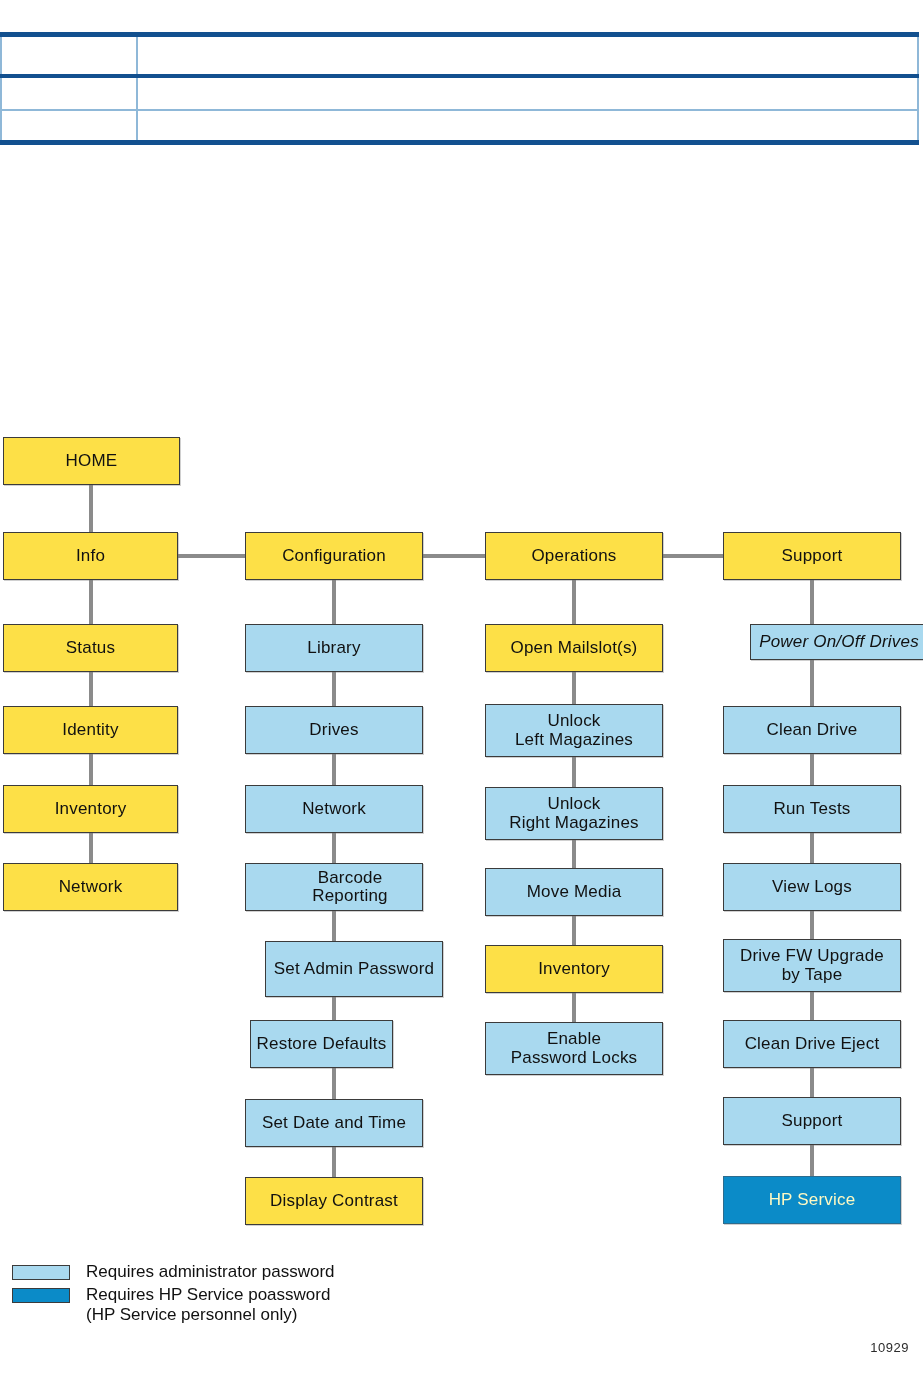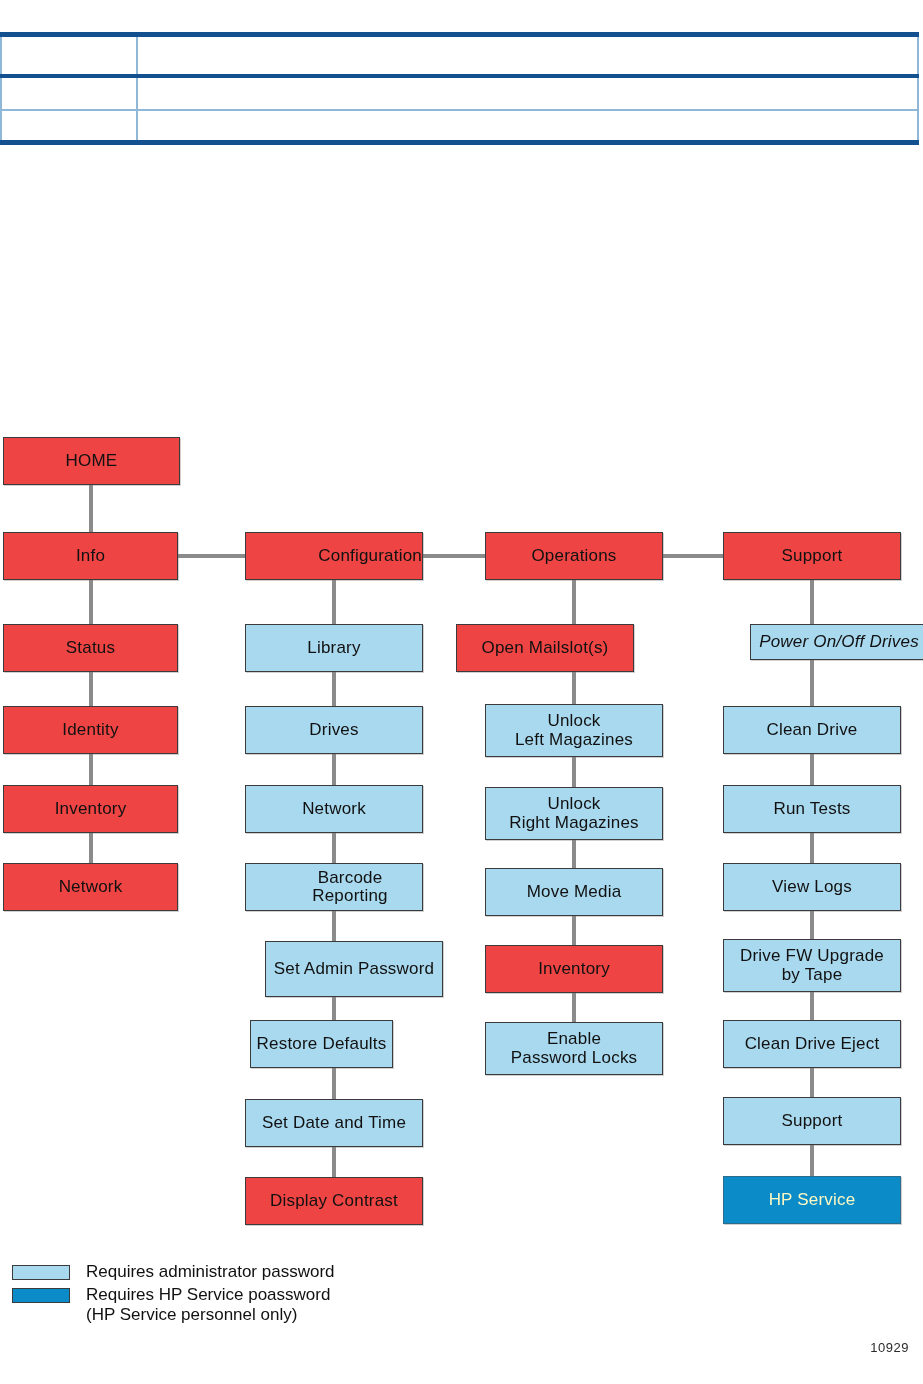--- a/index.html
+++ b/index.html
@@ -66,21 +66,21 @@
     position: absolute;
     left: 0;
     top: 0;
     width: 923px;
     height: 1384px;
   }
   .node {
     position: absolute;
     box-sizing: border-box;
     border: 1.5px solid #3b3b3b;
-    background: #ef4444;
+    background: #fde047;
     display: flex;
     align-items: center;
     justify-content: center;
     text-align: center;
     font-size: 17px;
     line-height: 1.08;
     letter-spacing: 0.2px;
     color: #111111;
     z-index: 3;
     box-shadow: 1px 1px 0 rgba(120,120,120,0.35);
@@ -187,21 +187,21 @@
   <div class="node" style="left:3px; top:706px; width:175px; height:48px;">
     <span class="label-line">Identity</span>
   </div>
   <div class="node" style="left:3px; top:785px; width:175px; height:48px;">
     <span class="label-line">Inventory</span>
   </div>
   <div class="node" style="left:3px; top:863px; width:175px; height:48px;">
     <span class="label-line">Network</span>
   </div>
 
-  <div class="node" style="left:245px; top:532px; width:178px; height:48px;justify-content:flex-end;">
+  <div class="node" style="left:245px; top:532px; width:178px; height:48px;">
     <span class="label-line">Configuration</span>
   </div>
 
   <div class="vconn" style="left:332px; top:580px; height:645px;"></div>
 
   <div class="node admin" style="left:245px; top:624px; width:178px; height:48px;">
     <span class="label-line">Library</span>
   </div>
   <div class="node admin" style="left:245px; top:706px; width:178px; height:48px;">
     <span class="label-line">Drives</span>
@@ -224,21 +224,21 @@
   <div class="node" style="left:245px; top:1177px; width:178px; height:48px;">
     <span class="label-line">Display Contrast</span>
   </div>
 
   <div class="node" style="left:485px; top:532px; width:178px; height:48px;">
     <span class="label-line">Operations</span>
   </div>
 
   <div class="vconn" style="left:572px; top:580px; height:494px;"></div>
 
-  <div class="node" style="left:456px; top:624px; width:178px; height:48px;">
+  <div class="node" style="left:485px; top:624px; width:178px; height:48px;">
     <span class="label-line">Open Mailslot(s)</span>
   </div>
   <div class="node admin" style="left:485px; top:704px; width:178px; height:53px;">
     <span class="label-line">Unlock<br>Left Magazines</span>
   </div>
   <div class="node admin" style="left:485px; top:787px; width:178px; height:53px;">
     <span class="label-line">Unlock<br>Right Magazines</span>
   </div>
   <div class="node admin" style="left:485px; top:868px; width:178px; height:48px;">
     <span class="label-line">Move Media</span>

